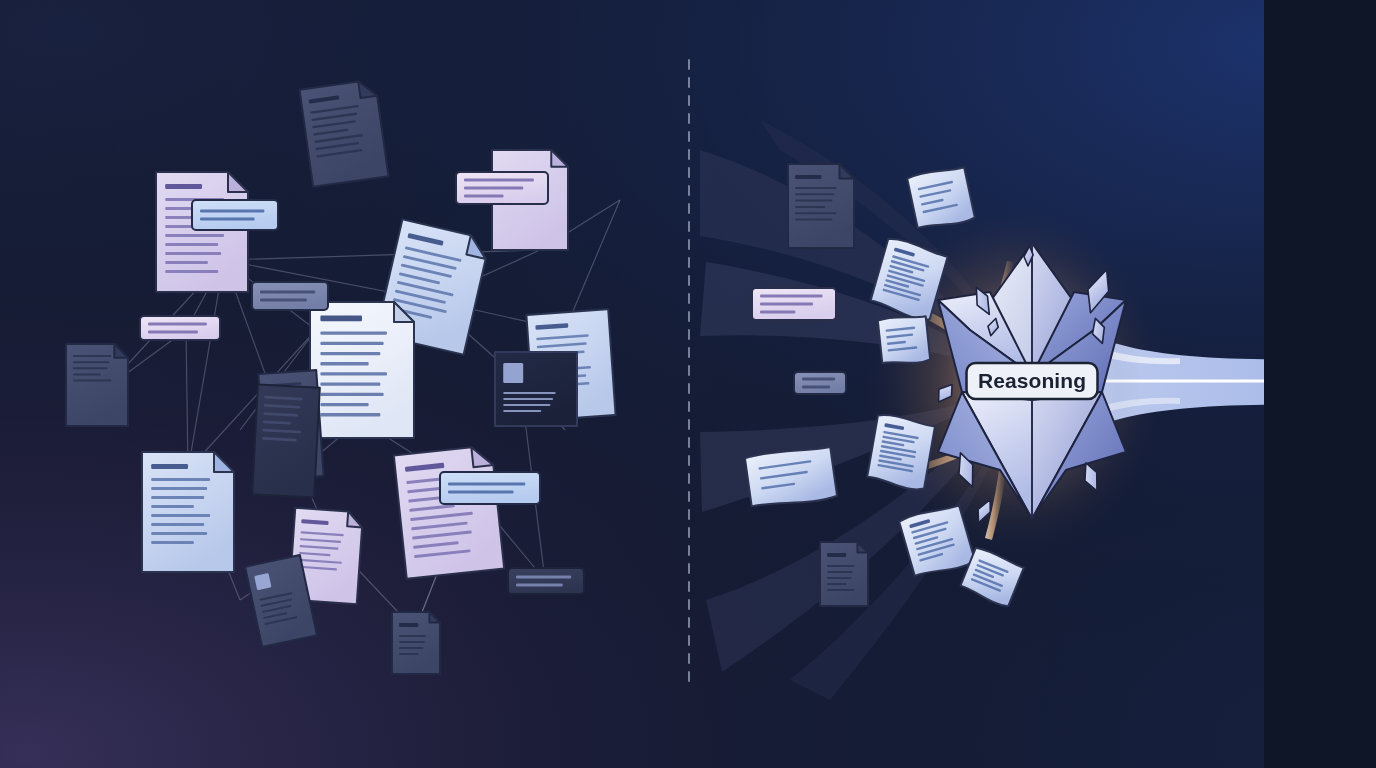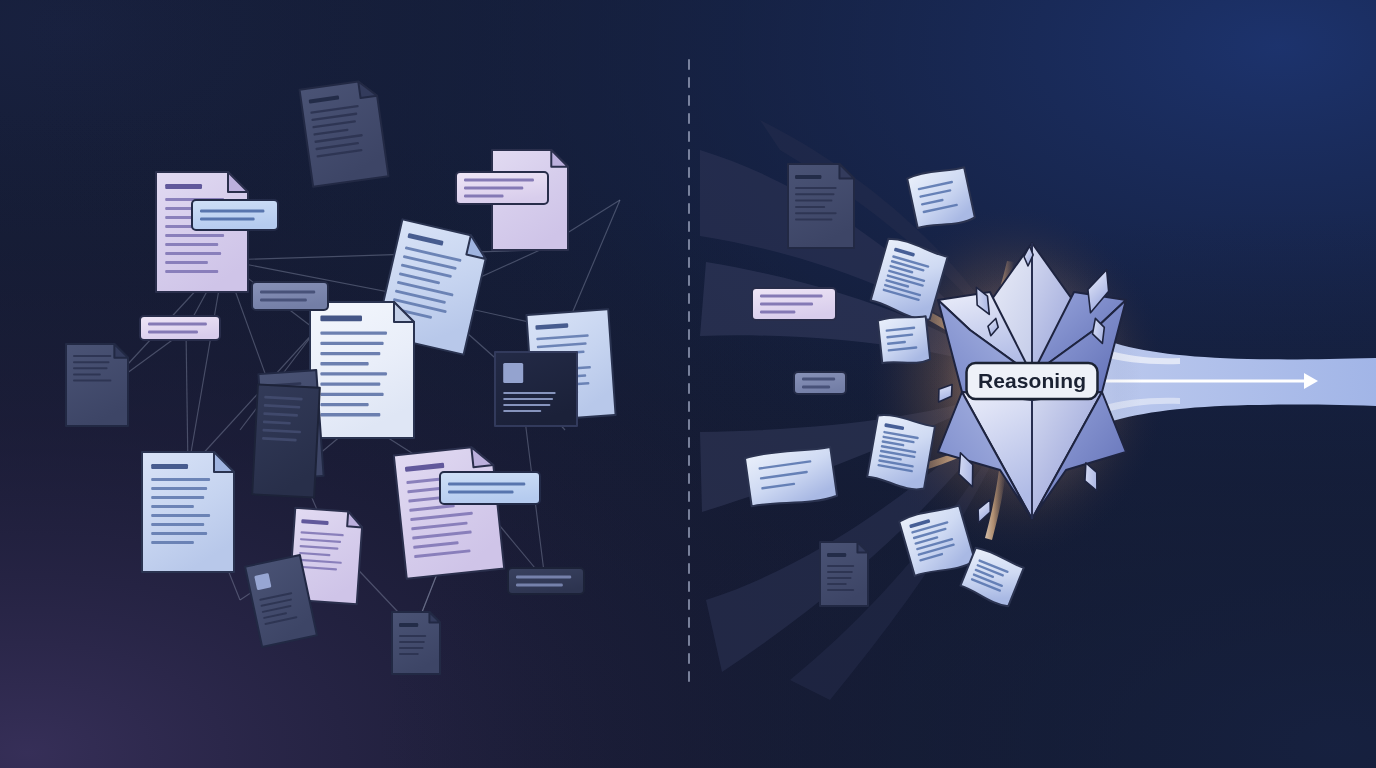--- a/index.html
+++ b/index.html
@@ -1,20 +1,20 @@
 <!DOCTYPE html>
 <html><head>
 <meta charset="utf-8">
 <title>Reasoning Illustration</title>
 <style>
   html,body{margin:0;padding:0;background:#0f1628;}
   body{font-family:"Liberation Sans",sans-serif;}
   #stage{
     position:relative;
-    width:1376px;height:768px;
+    width:1264px;height:768px;
     overflow:hidden;
   }
   #scene{display:block;width:1376px;height:768px;}
   .lbl-text{
     font-family:"Liberation Sans",sans-serif;
     font-size:21px;font-weight:700;fill:#1b2233;
     dominant-baseline:middle;text-anchor:middle;
     letter-spacing:0.1px;
   }
 </style>

